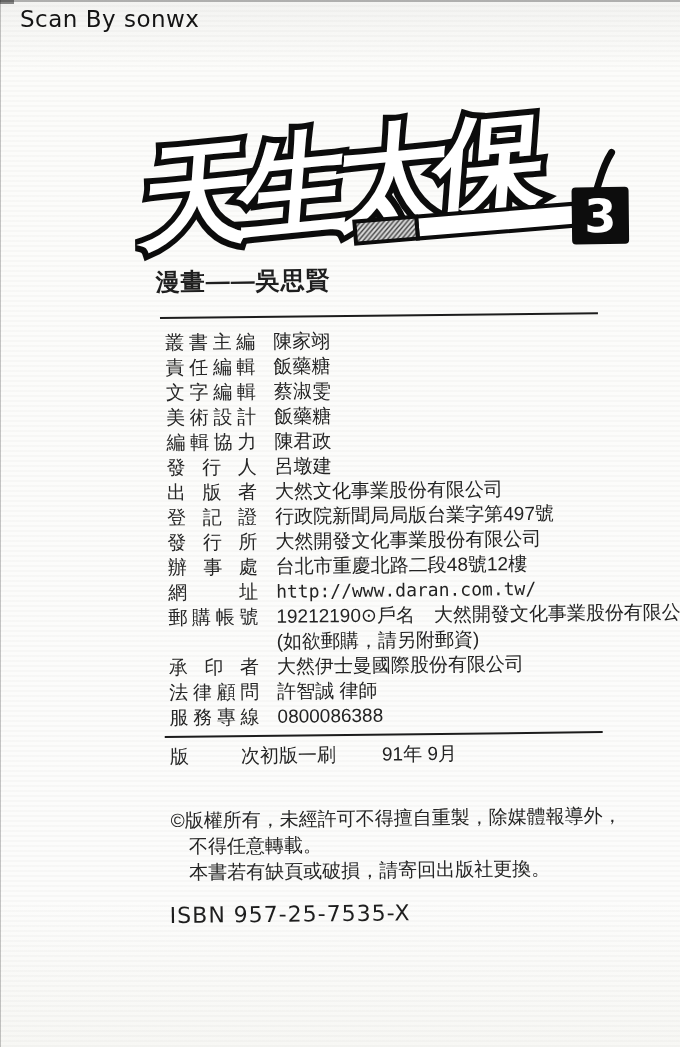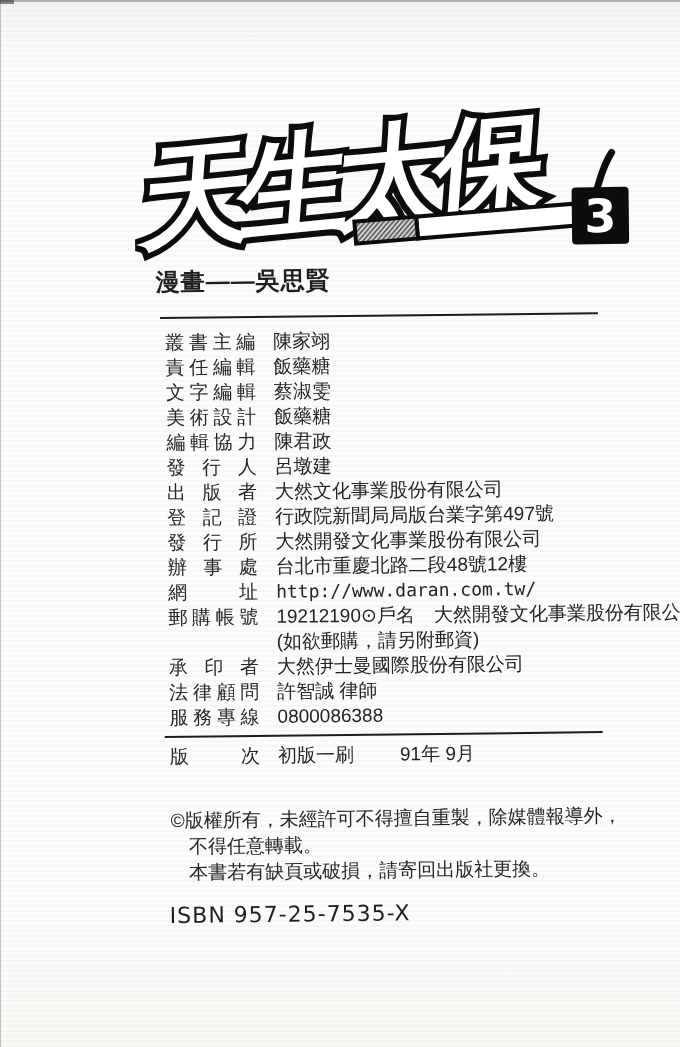--- a/index.html
+++ b/index.html
@@ -55,40 +55,41 @@
     display:inline-block;width:90px;flex:0 0 90px;
     text-align:justify;text-align-last:justify;color:#262626;
   }
   .credit-value{margin-left:18px;color:#232323;white-space:nowrap;}
   .value-mono{font-family:"DejaVu Sans Mono","Liberation Mono",monospace;font-size:18px;letter-spacing:0;}
   .note-line{line-height:25px;}
 
   
   .edition{position:absolute;left:165px;top:744px;font-size:19px;display:flex;line-height:26px;}
   .edition .credit-label{width:90px;flex:0 0 90px;}
-  .edition-value{margin-left:18px;text-align:center;}
+  .edition-value{text-align:center;}
   .edition-date{margin-left:46px;}
 
   
   .notices{position:absolute;left:165px;top:808px;font-size:19px;line-height:26px;color:#242424;}
   .notice-indent{margin-left:18px;}
 
   
   .isbn{position:absolute;left:163px;top:903px;font-size:22px;letter-spacing:1px;color:#1e1e1e;
     font-family:"DejaVu Sans",sans-serif;}
 </style>
 </head>
 <body>
 
 <div class="page">
   <div class="scan-bands"></div>
   <div class="edge-top"></div>
   <div class="edge-left"></div>
   <div class="corner-mark"></div>
 
+  <div class="scan-credit">Scan By sonwx</div>
 
   <div class="main">
 
     <div class="logo-wrap">
       <svg class="logo-svg" width="515" height="180" viewBox="0 0 515 180">
         <defs>
           <pattern id="hatch" width="5" height="5" patternUnits="userSpaceOnUse">
             <rect width="5" height="5" fill="#dcdcdc"></rect>
             <path d="M0,5 L5,0 M-1,1 L1,-1 M4,6 L6,4" stroke="#3c3c3c" stroke-width="1.4"></path>
           </pattern>

